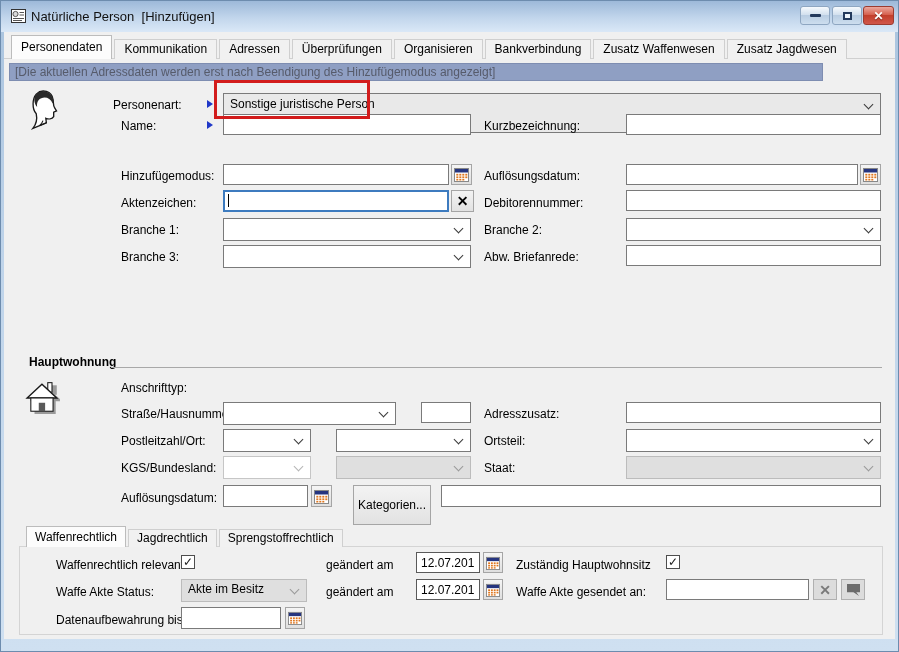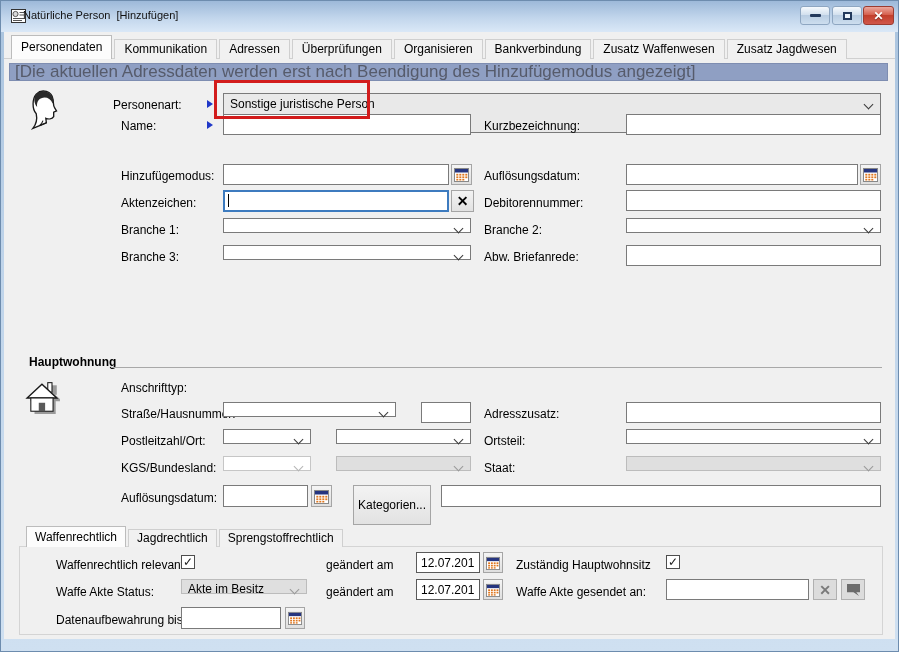--- a/index.html
+++ b/index.html
@@ -9,21 +9,21 @@
     font-family:"Liberation Sans", sans-serif; font-size:12px; color:#000;
     background:linear-gradient(180deg,#a9c3de 0%,#bfd4ea 40%,#cfe0f1 100%);
     border:1px solid #6d8cae; overflow:hidden;
   }
   
   .titlebar {
     position:absolute; left:0; top:0; right:0; height:31px;
     background:linear-gradient(180deg,#9db9d9 0%,#c2d6ec 55%,#dae8f7 100%);
   }
   .title-icon { position:absolute; left:8px; top:6px; width:19px; height:19px; }
-  .title-text { position:absolute; left:22px; top:8px; font-size:11px; color:#111; white-space:pre; }
+  .title-text { position:absolute; left:30px; top:8px; font-size:13px; color:#111; white-space:pre; }
   .winbtn {
     position:absolute; top:5px; width:30px; height:19px; border-radius:3px;
     border:1px solid #8ea6c1;
     background:linear-gradient(180deg,#f6fafd 0%,#d3e0ee 45%,#b9cde2 50%,#cddeef 100%);
     display:flex; align-items:center; justify-content:center; cursor:default;
   }
   .winbtn.close {
     border-color:#9b3b30;
     background:linear-gradient(180deg,#eba89d 0%,#d6604f 45%,#c23f2c 50%,#d0564a 100%);
   }
@@ -37,35 +37,35 @@
     display:flex; align-items:flex-end; padding-left:7px;
     border-bottom:1px solid #d0d0d0; z-index:3;
   }
   .tab {
     height:20px; line-height:19px; padding:0 9px; margin-right:2px; margin-bottom:-1px;
     border:1px solid #cfcfcf; border-bottom:none; background:#f1f1f1; white-space:nowrap; cursor:default;
   }
   .tab.active { height:24px; line-height:23px; background:#fcfcfc; border-color:#bcbcbc; }
   
   .notice {
-    position:absolute; left:8px; top:62px; width:879px; height:18px;
+    position:absolute; left:8px; top:62px; width:814px; height:18px;
     background:#8f9fc3; border:1px solid #7e8db1; color:#565b6b;
-    font-size:17px; line-height:16px; padding-left:5px;
+    font-size:12px; line-height:16px; padding-left:5px;
   }
   
   .lbl { position:absolute; white-space:nowrap; }
   .lbl.b { font-weight:bold;text-align:right; }
   .inp {
     position:absolute; height:21px; background:#fff; border:1px solid #7a7a7a;
     font-family:"Liberation Sans", sans-serif; font-size:12px; padding:0 4px; outline:none;
   }
   .inp.focus { border:2px solid #3d7bbf; }
   .inp.dk { border-color:#5a5a5a; }
   .caret { position:absolute; width:1px; height:13px; background:#000; }
-  .dd { position:absolute; height:15px; background:#fff; border:1px solid #7a7a7a; }
+  .dd { position:absolute; height:23px; background:#fff; border:1px solid #7a7a7a; }
   .dd .ddtext { position:absolute; left:6px; top:0; line-height:19px; white-space:nowrap; }
   .chev {
     position:absolute; right:8px; top:6px; width:7px; height:7px;
     border-left:1px solid #3a3a3a; border-bottom:1px solid #3a3a3a; transform:rotate(-45deg);
   }
   .dd.gray { background:#e9e9e9; }
   .dd.dis { background:#dfdfdf; border-color:#bcbcbc; }
   .dd.dis .chev { border-color:#9a9a9a; }
   .dd.dislight { background:#fff; border-color:#c6c6c6; }
   .dd.dislight .chev { border-color:#b5b5b5; }

